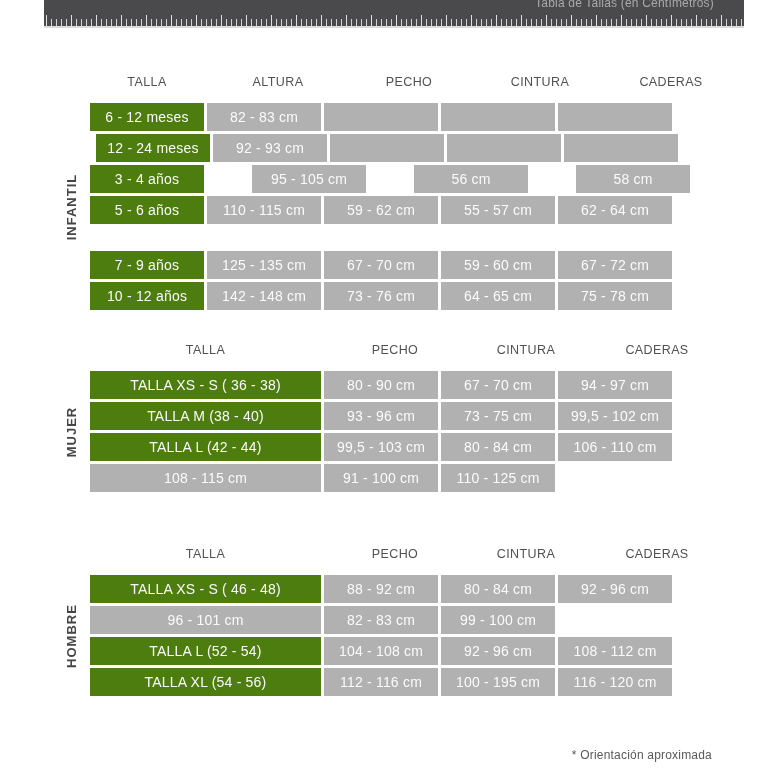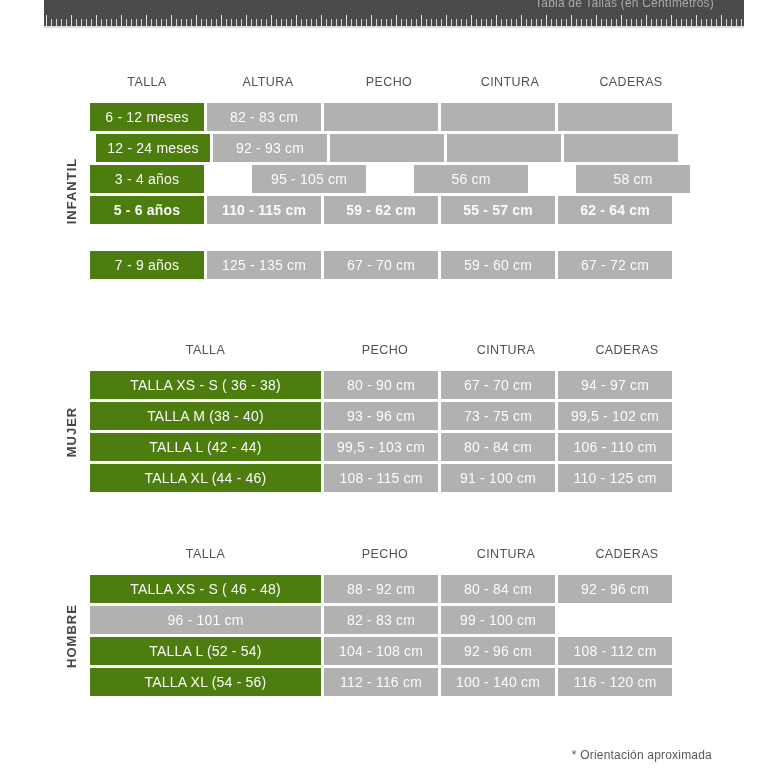--- a/index.html
+++ b/index.html
@@ -9,21 +9,21 @@
   
   #ruler-bar{position:absolute;left:44px;top:0;width:700px;height:26px;background:#4a4a4c;overflow:hidden;}
   #ruler-title{position:absolute;right:30px;top:-4px;font-size:12px;color:#a9a9a9;letter-spacing:.2px;white-space:nowrap;}
   #ticks{position:absolute;left:2px;bottom:0;width:700px;height:12px;}
   .tick{position:absolute;bottom:0;width:1px;height:7px;background:#d2d2d2;}
   .tick.tall{height:11px;background:#e2e2e2;}
   #ruler-shadow{position:absolute;left:44px;top:26px;width:700px;height:2px;background:#dcdcdc;}
 
   
   .size-table{position:absolute;left:90px;width:582px;}
-  .thead{display:grid;gap:7px;height:16px;margin-bottom:13px;}
+  .thead{display:grid;gap:17px;height:16px;margin-bottom:13px;}
   .hcell{display:flex;align-items:center;justify-content:center;font-size:12.5px;color:#515153;letter-spacing:.4px;}
   .tbody{position:relative;display:flex;flex-direction:column;gap:3px;}
   .trow{display:grid;gap:3px;height:28px;}
   .cell{display:flex;align-items:center;justify-content:center;font-size:14px;color:#fbfbfb;letter-spacing:.2px;}
   .label-cell{background:#4d7c0f;}
   .value-cell{background:#b1b1b1;}
 
   .vlabel{position:absolute;left:-19px;top:50%;transform:translate(-50%,-50%) rotate(-90deg);
           font-size:13px;font-weight:bold;color:#454547;letter-spacing:1px;white-space:nowrap;}
 
@@ -205,33 +205,40 @@
           <div class="cell value-cell"></div>
           <div class="cell value-cell"></div>
           <div class="cell value-cell"></div>
         </div>
         <div class="trow" style="grid-template-columns: repeat(5, 114px); gap: 48px;">
           <div class="cell label-cell">3 - 4 años</div>
           <div class="cell value-cell">95 - 105 cm</div>
           <div class="cell value-cell">56 cm</div>
           <div class="cell value-cell">58 cm</div>
         </div>
-        <div class="trow" style="grid-template-columns: repeat(5, 114px); font-weight: bold;">
+        <div class="trow" style="grid-template-columns: repeat(5, 114px);">
           <div class="cell label-cell">5 - 6 años</div>
           <div class="cell value-cell">110 - 115 cm</div>
           <div class="cell value-cell">59 - 62 cm</div>
           <div class="cell value-cell">55 - 57 cm</div>
           <div class="cell value-cell">62 - 64 cm</div>
         </div>
         <div class="trow" style="grid-template-columns: repeat(5, 114px); margin-top: 24px;">
           <div class="cell label-cell">7 - 9 años</div>
           <div class="cell value-cell">125 - 135 cm</div>
           <div class="cell value-cell">67 - 70 cm</div>
           <div class="cell value-cell">59 - 60 cm</div>
           <div class="cell value-cell">67 - 72 cm</div>
+        </div>
+        <div class="trow" style="grid-template-columns: repeat(5, 114px);">
+          <div class="cell label-cell">10 - 12 años</div>
+          <div class="cell value-cell">142 - 148 cm</div>
+          <div class="cell value-cell">73 - 76 cm</div>
+          <div class="cell value-cell">64 - 65 cm</div>
+          <div class="cell value-cell">75 - 78 cm</div>
         </div>
       </div>
   </section>
 
   <section class="size-table" style="top:342px">
     <div class="thead" style="grid-template-columns: 231px 114px 114px 114px;">
         <div class="hcell">TALLA</div>
         <div class="hcell">PECHO</div>
         <div class="hcell">CINTURA</div>
         <div class="hcell">CADERAS</div>
@@ -250,21 +257,20 @@
           <div class="cell value-cell">73 - 75 cm</div>
           <div class="cell value-cell">99,5 - 102 cm</div>
         </div>
         <div class="trow" style="grid-template-columns: 231px 114px 114px 114px;">
           <div class="cell label-cell">TALLA L (42 - 44)</div>
           <div class="cell value-cell">99,5 - 103 cm</div>
           <div class="cell value-cell">80 - 84 cm</div>
           <div class="cell value-cell">106 - 110 cm</div>
         </div>
         <div class="trow" style="grid-template-columns: 231px 114px 114px 114px;">
-          <div class="cell label-cell">TALLA XL (44 - 46)</div>
           <div class="cell value-cell">108 - 115 cm</div>
           <div class="cell value-cell">91 - 100 cm</div>
           <div class="cell value-cell">110 - 125 cm</div>
         </div>
       </div>
   </section>
 
   <section class="size-table" style="top:546px">
     <div class="thead" style="grid-template-columns: 231px 114px 114px 114px;">
         <div class="hcell">TALLA</div>
@@ -287,20 +293,20 @@
         </div>
         <div class="trow" style="grid-template-columns: 231px 114px 114px 114px;">
           <div class="cell label-cell">TALLA L (52 - 54)</div>
           <div class="cell value-cell">104 - 108 cm</div>
           <div class="cell value-cell">92 - 96 cm</div>
           <div class="cell value-cell">108 - 112 cm</div>
         </div>
         <div class="trow" style="grid-template-columns: 231px 114px 114px 114px;">
           <div class="cell label-cell">TALLA XL (54 - 56)</div>
           <div class="cell value-cell">112 - 116 cm</div>
-          <div class="cell value-cell">100 - 140 cm</div>
+          <div class="cell value-cell">100 - 195 cm</div>
           <div class="cell value-cell">116 - 120 cm</div>
         </div>
       </div>
   </section>
 
   <div id="footer-note">* Orientación aproximada</div>
 </div>
 
 </body></html>

